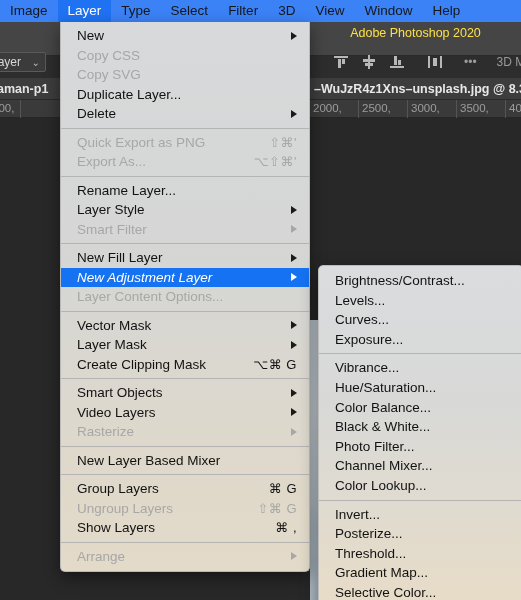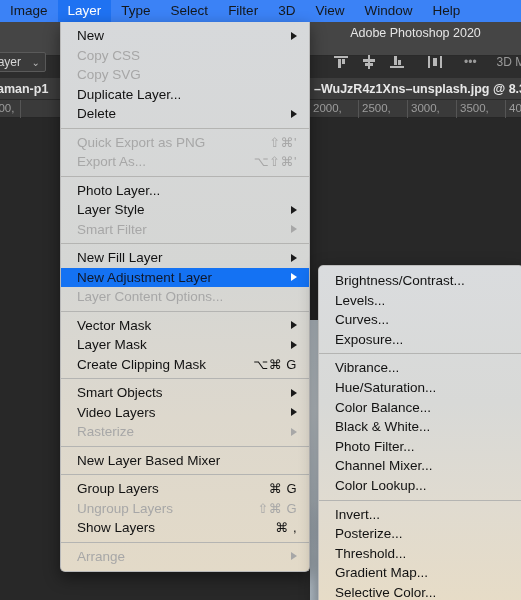--- a/index.html
+++ b/index.html
@@ -23,21 +23,21 @@
     padding:0 10px; height:22px; line-height:22px; white-space:nowrap;
   }
   .menubar .mi.active { background:#1f72f2; color:#fff; }
 
   .optionsbar {
     position:absolute; left:0; top:22px; width:521px; height:34px;
     background:#454545; border-bottom:1px solid #2a2a2a;
   }
   .ob-title {
     position:absolute; left:310px; top:22px; width:211px; height:22px;
-    color:#e5e5e5; font-size:12.5px; text-align:center; line-height:22px;
+    color:#fde047; font-size:12.5px; text-align:center; line-height:22px;
     background:#454545;
   }
   .layer-select {
     position:absolute; left:-16px; top:52px; width:62px; height:20px;
     background:#3b3b3b; border:1px solid #5a5a5a; border-radius:2px;
     color:#d8d8d8; font-size:12px; line-height:18px; padding-left:6px;
   }
   .layer-select .chev { position:absolute; right:5px; top:1px; font-size:10px; color:#b9b9b9; }
 
   .align-tools {
@@ -97,21 +97,21 @@
     display:flex; align-items:center;
   }
   .row .label { flex:0 0 auto; }
   .row .sc { margin-left:auto; font-size:13px; letter-spacing:.5px; }
   .row .arrow {
     margin-left:auto; width:0; height:0;
     border-left:6px solid #1a1a1a; border-top:4.5px solid transparent; border-bottom:4.5px solid transparent;
   }
   .row.dim { color:#a7a7a7; }
   .row.dim .arrow { border-left-color:#a7a7a7; }
-  .row.sel { background:#1472f3; color:#0f172a; }
+  .row.sel { background:#1472f3; color:#ffffff;font-style:italic; }
   .row.sel .arrow { border-left-color:#fff; }
   .sep { height:1px; background:#b4b4b2; margin:4px 0 4px 0; }
 
   
   .submenu {
     position:absolute; left:318px; top:265px; width:206px;
     background:linear-gradient(180deg,#dadcde 0%,#d8d9d7 40%,#e0dbd0 70%,#e7dcc6 100%);
     border:1px solid #bcbcbc;
     border-radius:5px;
     box-shadow:0 6px 18px rgba(0,0,0,.45);
@@ -229,21 +229,21 @@
       <div class="row dim has-sc">
         <span class="label">Quick Export as PNG</span>
         <span class="sc">⇧⌘'</span>
       </div>
       <div class="row dim has-sc">
         <span class="label">Export As...</span>
         <span class="sc">⌥⇧⌘'</span>
       </div>
       <div class="sep"></div>
       <div class="row">
-        <span class="label">Photo Layer...</span>
+        <span class="label">Rename Layer...</span>
       </div>
       <div class="row">
         <span class="label">Layer Style</span>
         <span class="arrow"></span>
       </div>
       <div class="row dim">
         <span class="label">Smart Filter</span>
         <span class="arrow"></span>
       </div>
       <div class="sep"></div>

